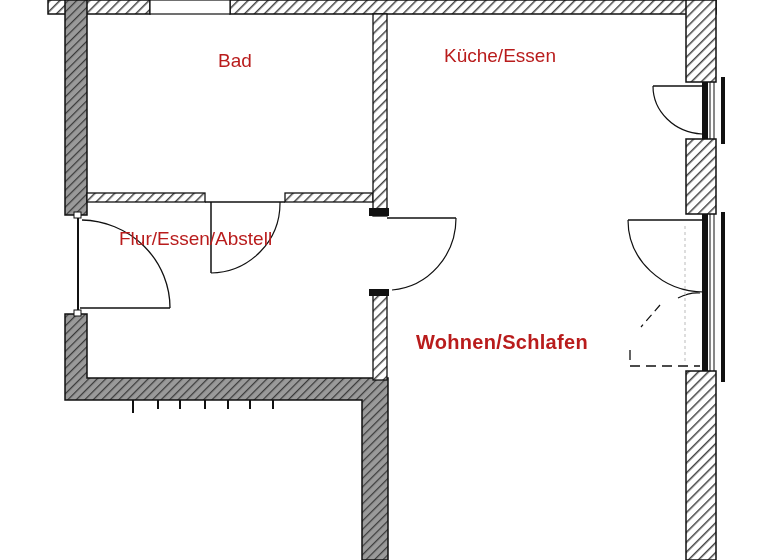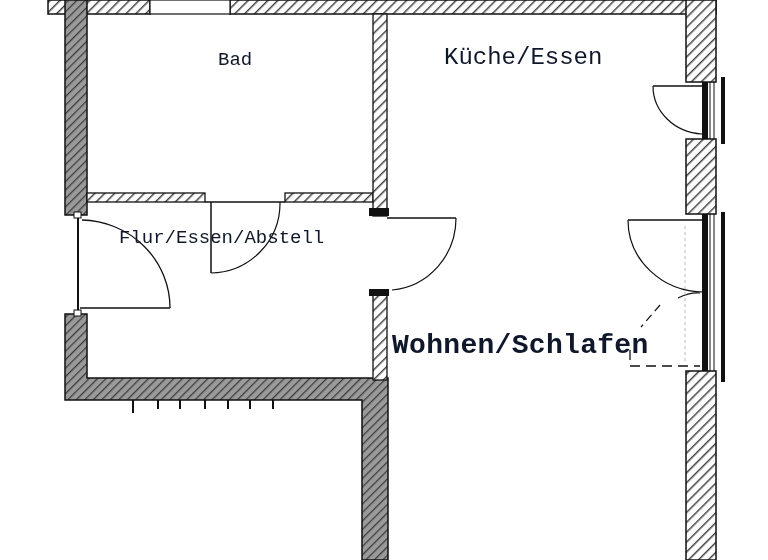--- a/index.html
+++ b/index.html
@@ -1,28 +1,28 @@
 <!DOCTYPE html>
 <html><head>
   <meta charset="utf-8">
   <style>
     html, body { margin: 0; padding: 0; background: #ffffff; }
     body { width: 768px; height: 560px; overflow: hidden; position: relative; }
     #plan { position: absolute; left: 0; top: 0; width: 768px; height: 560px; }
     .room-label {
       position: absolute;
-      font-family: Liberation Mono, monospace;
-      color: #0f172a;
+      font-family: Liberation Sans, sans-serif;
+      color: #b91c1c;
       white-space: nowrap;
       line-height: 1;
     }
     .lbl-bad { left: 218px; top: 51px; font-size: 19px; }
-    .lbl-kueche { left: 444px; top: 46px; font-size: 24px; }
+    .lbl-kueche { left: 444px; top: 46px; font-size: 19px; }
     .lbl-flur { left: 119px; top: 229px; font-size: 19px; }
-    .lbl-wohnen { left: 392px; top: 332px; font-size: 28px; font-weight: bold; letter-spacing: 0.3px; }
+    .lbl-wohnen { left: 416px; top: 332px; font-size: 20px; font-weight: bold; letter-spacing: 0.3px; }
   </style>
 </head>
 <body>
 
 <svg id="plan" viewBox="0 0 768 560" xmlns="http://www.w3.org/2000/svg">
   <defs>
     <pattern id="hatch" patternUnits="userSpaceOnUse" width="7" height="7" patternTransform="rotate(45)">
       <rect width="7" height="7" fill="#ffffff"></rect>
       <line x1="0" y1="0" x2="0" y2="7" stroke="#444" stroke-width="3"></line>
     </pattern>

